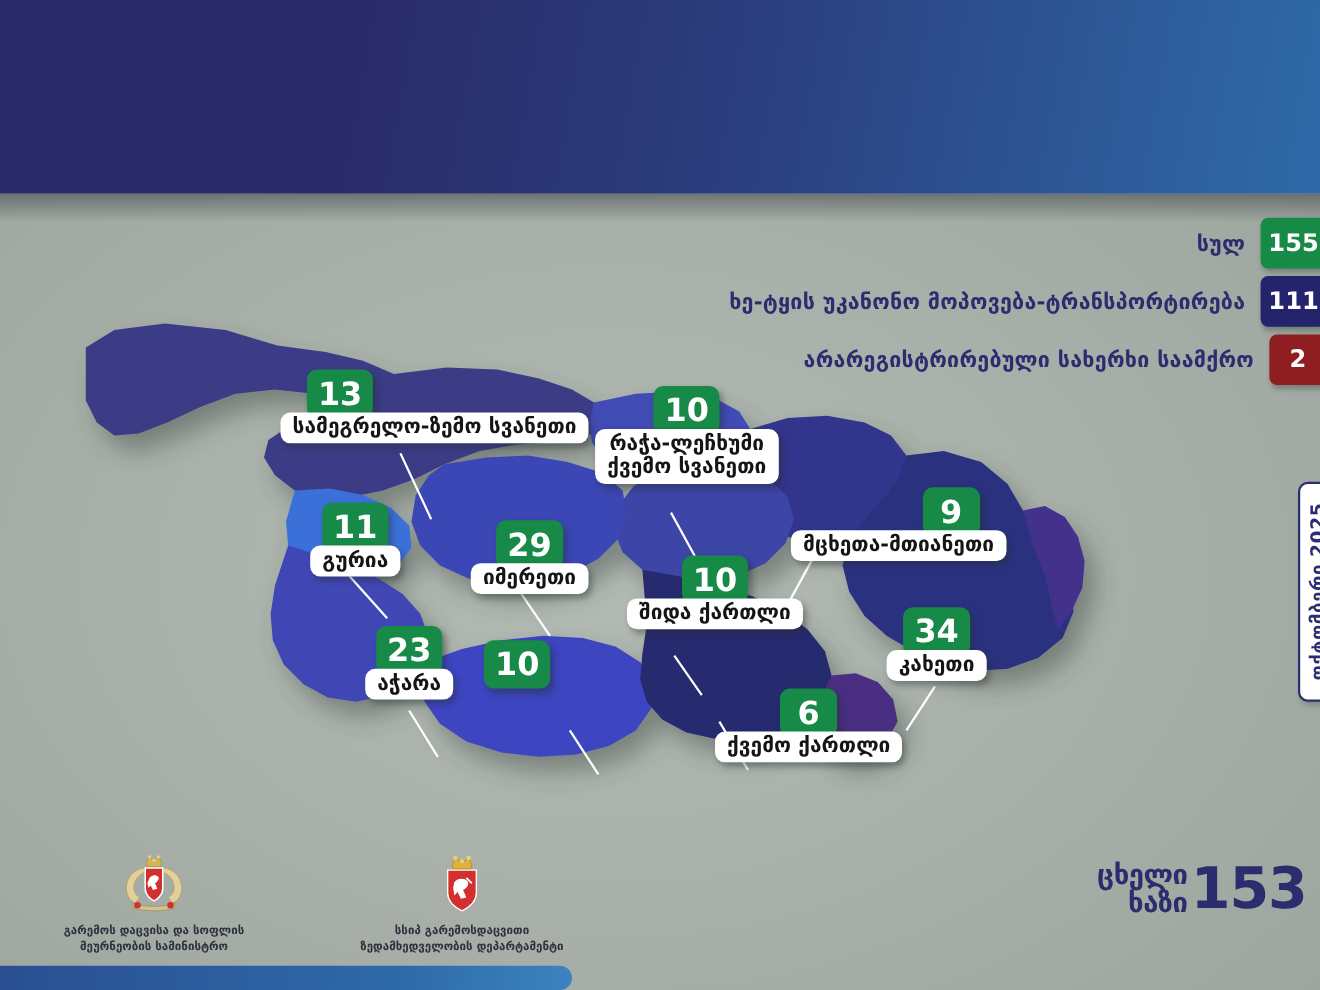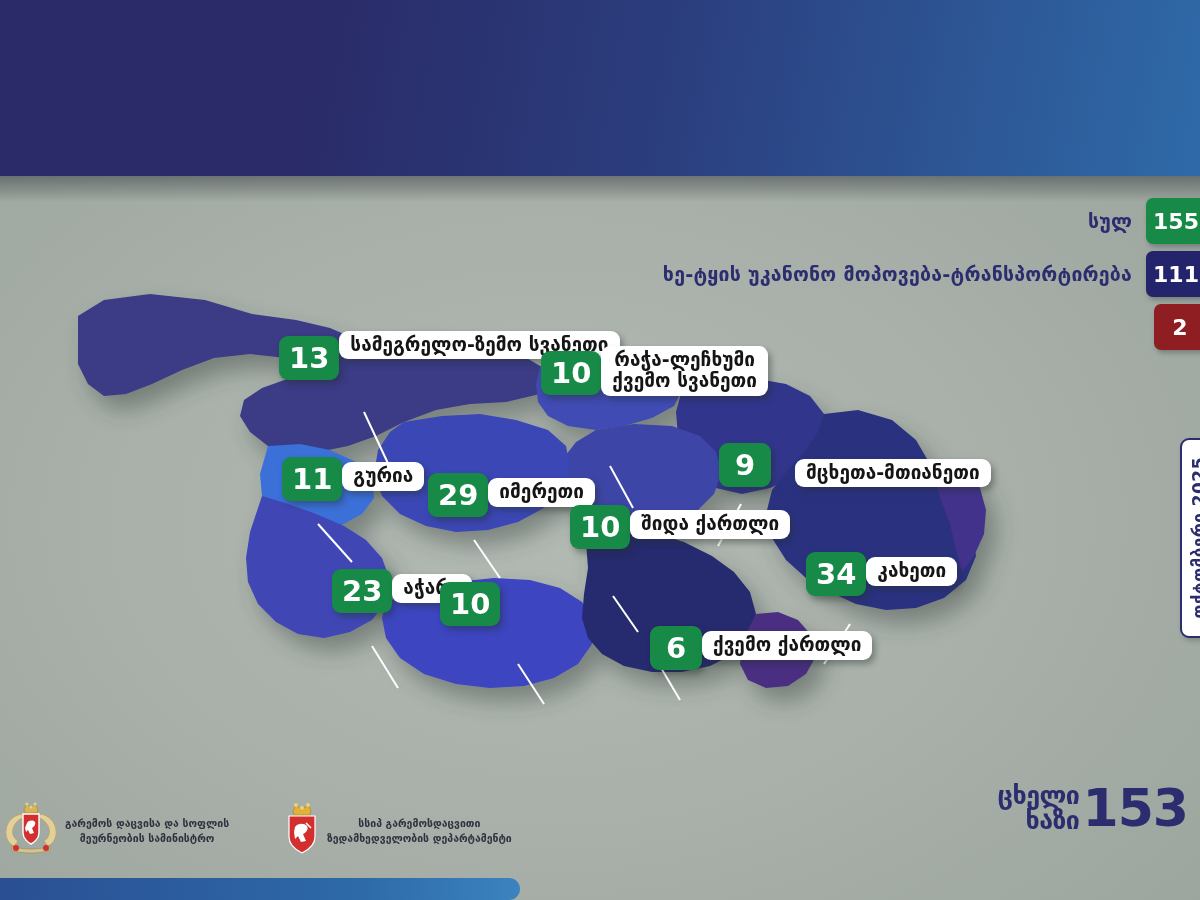--- a/index.html
+++ b/index.html
@@ -121,21 +121,21 @@
     width: 1100px; height: 560px;
     z-index: 2;
   }
   #map-svg { display: block; width: 1100px; height: 560px; }
 
   
   .marker {
     position: absolute;
     z-index: 8;
     display: flex;
-    flex-direction: row;
+    flex-direction: column;
     align-items: center;
   }
   .marker-count {
     background: #178a47;
     color: #ffffff;
     font-size: 29px;
     font-weight: bold;
     min-width: 52px;
     height: 44px;
     border-radius: 9px;
@@ -176,21 +176,21 @@
   #footer-logos {
     position: absolute;
     left: 0; top: 776px;
     width: 560px; height: 110px;
     display: flex;
     z-index: 8;
   }
   .logo-block {
     flex: 1;
     display: flex;
-    flex-direction: row;
+    flex-direction: column;
     align-items: center;
     gap: 3px;
   }
   .logo-caption {
     color: #30313f;
     font-size: 10.5px;
     font-weight: bold;
     text-align: center;
     line-height: 1.4;
     white-space: pre;
@@ -314,20 +314,21 @@
   <div id="legend">
     <div class="legend-row">
       <span class="legend-label">სულ</span>
       <span class="legend-chip" style="background:#178a47">155</span>
     </div>
     <div class="legend-row">
       <span class="legend-label">ხე-ტყის უკანონო  მოპოვება-ტრანსპორტირება</span>
       <span class="legend-chip" style="background:#23246b">111</span>
     </div>
     <div class="legend-row">
+      <span class="legend-label">არარეგისტრირებული სახერხი საამქრო</span>
       <span class="legend-chip" style="background:#8f1e22">2</span>
     </div>
   </div>
 
   <div id="date-tab">
     <span id="date-tab-text">ოქტომბერი 2025</span>
   </div>
 
   <div class="marker lead-left" style="left:255px;top:336px">
     <span class="marker-count">13</span>

